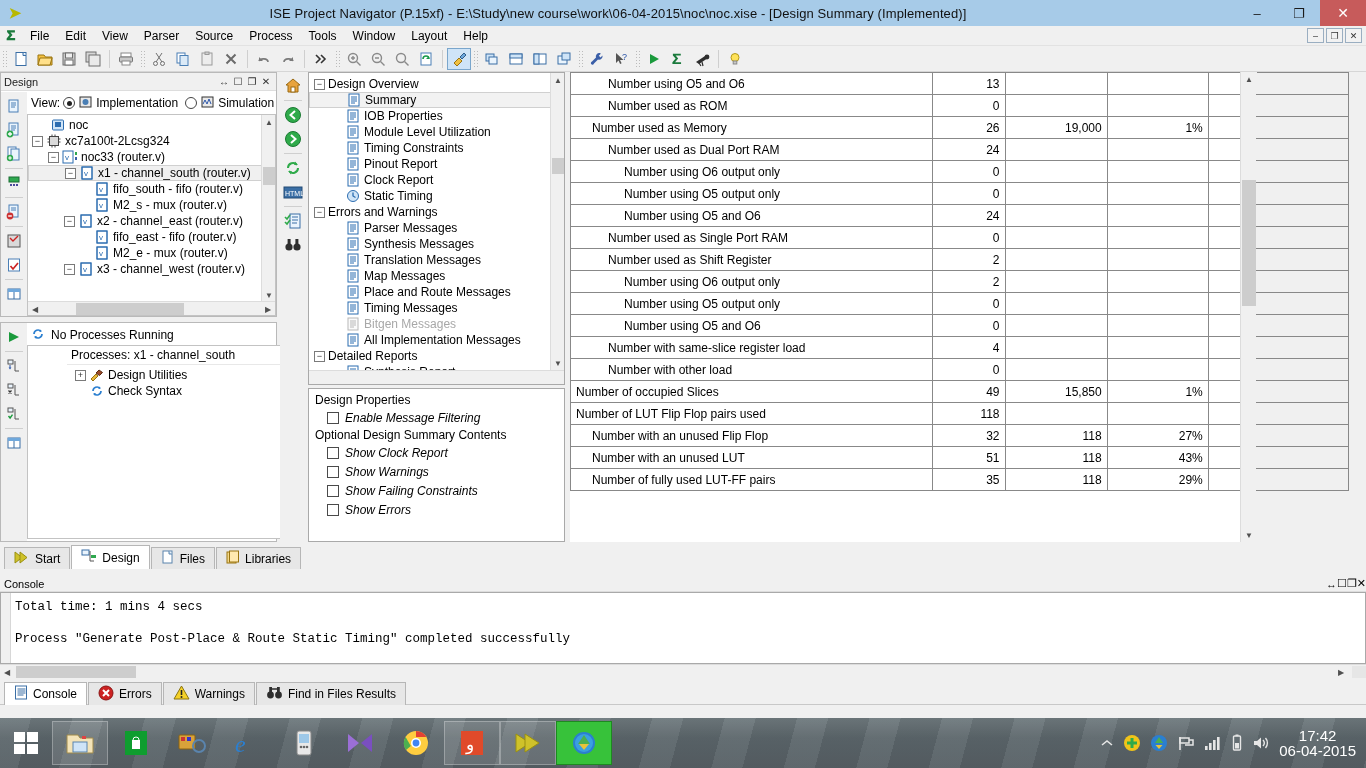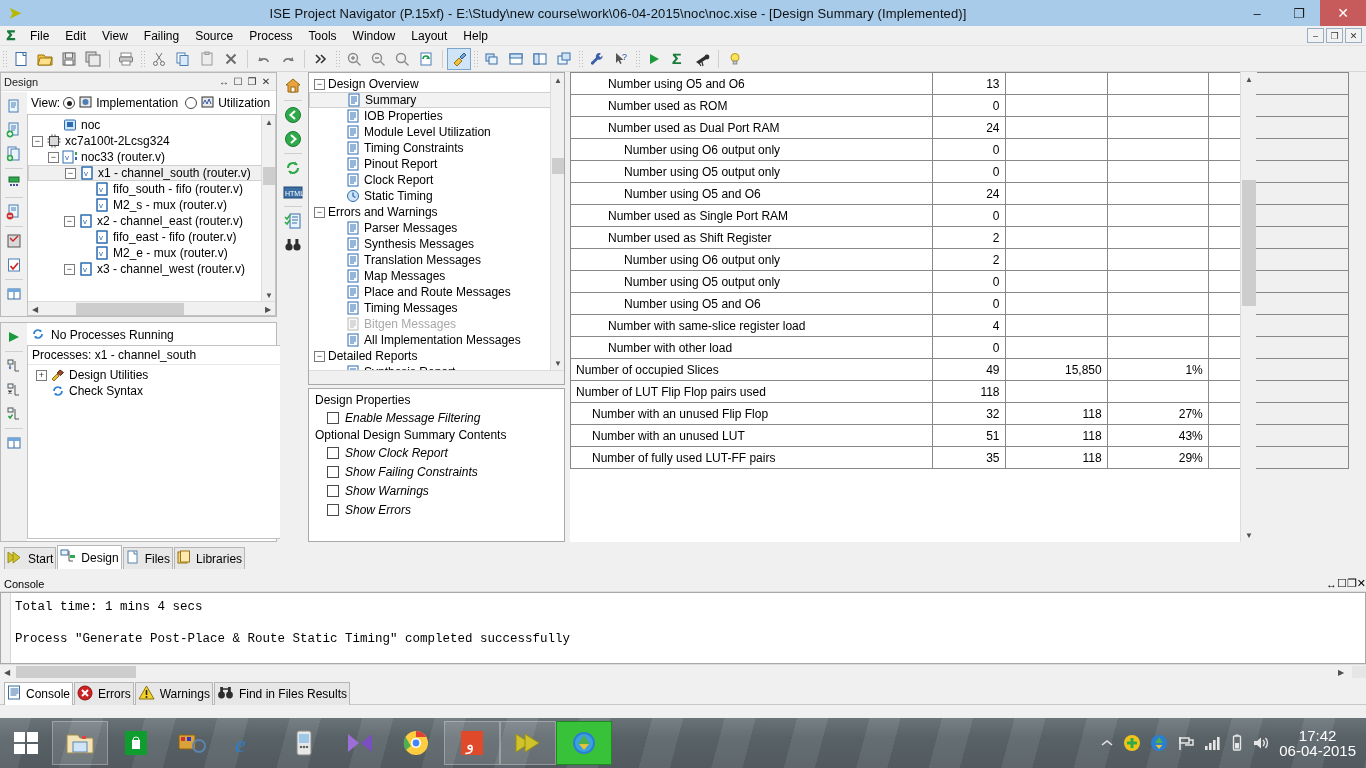--- a/index.html
+++ b/index.html
@@ -82,21 +82,21 @@
   .tree { font-size: 12px; color: #000; }
   .trow { height: 16px; display: flex; align-items: center; white-space: nowrap; }
   .trow.sel { background: #f0f0f0; border: 1px solid #d0d0d0; }
   .exp { width: 11px; height: 11px; border: 1px solid #7a7a7a; background: #fff; font-size: 9px; line-height: 9px; text-align: center; color: #333; margin-right: 3px; flex: none;}
   .nub { width: 11px; flex: none; margin-right: 3px; }
   .ic { width: 15px; height: 14px; margin-right: 4px; flex: none; display:flex; align-items:center; justify-content:center;}
 
   
   #proc-panel { position: absolute; left: 0; top: 322px; width: 277px; height: 220px; background: #fff; border: 1px solid #b9b9b9; }
   .proc-top { position: absolute; left: 26px; top: 2px; width: 249px; height: 20px; display: flex; align-items: center; gap: 6px; font-size: 12px; padding-left: 4px; background:#fff;}
-  .proc-list { position: absolute; left: 26px; top: 22px; width: 273px; height: 194px; background: #fff; border: 1px solid #c3c3c3; }
+  .proc-list { position: absolute; left: 26px; top: 22px; width: 273px; height: 194px; background: #fff; border: 1px solid #c3c3c3; padding-left: 39px; }
   .proc-hdr { height: 19px; line-height: 19px; padding-left: 4px; font-size: 12px; border-bottom: 1px solid #e8e8e8; }
 
   
   .vsb { position: absolute; right: 0; top: 0; width: 14px; background: #f0f0f0; border-left: 1px solid #dcdcdc; }
   .vsb .arr { width: 14px; height: 14px; display:flex; align-items:center; justify-content:center; font-size: 8px; color: #505050; background:#f0f0f0;}
   .vsb .thumb { position: absolute; left: 1px; width: 12px; background: #cdcdcd; }
   .hsb { position: absolute; left: 0; bottom: 0; height: 14px; background: #f0f0f0; border-top: 1px solid #dcdcdc; }
   .hsb .arr { position:absolute; top:0; width: 14px; height: 14px; display:flex; align-items:center; justify-content:center; font-size: 8px; color: #505050;}
   .hsb .thumb { position: absolute; top: 1px; height: 12px; background: #cdcdcd; }
 
@@ -113,21 +113,21 @@
   #main-panel { position: absolute; left: 570px; top: 72px; width: 686px; height: 470px; background: #fff; }
   #tbl-wrap { position: absolute; left: 0; top: 0; width: 779px; height: 470px; overflow: hidden; }
   table.rep { border-collapse: collapse; width: 779px; table-layout: fixed; font-size: 12px; }
   table.rep td { border: 1px solid #888; height: 22px; padding: 0 5px; color: #000; }
   table.rep td.name { text-align: left; }
   table.rep td.num { text-align: right; }
   .c0 { width: 362px; } .c1 { width: 72px; } .c2 { width: 102px; } .c3 { width: 101px; } .c4 { width: 140px; }
 
   
   #tabrow { position: absolute; left: 0; top: 543px; width: 1366px; height: 24px; background: #f0f0f0; }
-  .tab { height: 22px; display: inline-flex; align-items: center; gap: 5px; padding: 0 2px; font-size: 12px;
+  .tab { height: 22px; display: inline-flex; align-items: center; gap: 5px; padding: 0 9px; font-size: 12px;
          border: 1px solid #b6b6b6; border-bottom: none; background: #e7e7e7; margin-right: 1px; }
   .tab.active { background: #fff; }
 
   
   #console-hdr { position: absolute; left: 0; top: 576px; width: 1366px; height: 16px; background: #f0f0f0;
                  display: flex; align-items: center; font-size: 11px; padding-left: 4px; border-bottom: 1px solid #ddd; }
   #console-body { position: absolute; left: 0; top: 592px; width: 1366px; height: 72px; background: #fff;
                   border: 1px solid #a9a9a9; font-family: "Liberation Mono", monospace; font-size: 12.5px;
                   padding: 6px 0 0 14px; line-height: 16px; }
   #console-gutter { position: absolute; left: 0; top: 0; width: 10px; height: 70px; background: #f0f0f0; border-right: 1px solid #d7d7d7; }
@@ -159,21 +159,21 @@
       <span class="wbtn">❐</span>
       <span class="wbtn close">✕</span>
     </span>
   </div>
 
   <div class="menubar">
     <span class="sigma">𝚺</span>
     <span class="menu-item">File</span>
     <span class="menu-item">Edit</span>
     <span class="menu-item">View</span>
-    <span class="menu-item">Failing</span>
+    <span class="menu-item">Parser</span>
     <span class="menu-item">Source</span>
     <span class="menu-item">Process</span>
     <span class="menu-item">Tools</span>
     <span class="menu-item">Window</span>
     <span class="menu-item">Layout</span>
     <span class="menu-item">Help</span>
     <span class="mdi-btns">
       <span class="mdi-btn">–</span>
       <span class="mdi-btn">❐</span>
       <span class="mdi-btn">✕</span>
@@ -433,26 +433,26 @@
       <span><svg width="15" height="14">
             <rect x="2" y="2" width="11" height="10" fill="#e9e9e9" stroke="#333"></rect>
             <circle cx="7.5" cy="7" r="3" fill="#4a7fb5"></circle>
           </svg></span>
       <span>Implementation</span>
       <span class="radio" style="margin-left:4px"></span>
       <span><svg width="15" height="14">
             <rect x="2" y="2" width="11" height="10" fill="#e9e9e9" stroke="#333"></rect>
             <path d="M3 9l2-4 2 4 2-5 2 5" stroke="#2b55a8" fill="none"></path>
           </svg></span>
-      <span>Utilization</span>
+      <span>Simulation</span>
     </div>
 
     <div id="hier-area">
       <div class="tree" id="hier-tree" style="padding-top:2px">
-          <div class="trow" style="padding-left: 20px;">
+          <div class="trow" style="padding-left: 8px;">
             <span class="nub"></span>
             <span class="ic">
               <svg width="14" height="14">
                 <rect x="1.5" y="2" width="11" height="10" rx="1" fill="#cfe4f7" stroke="#2b6cb0"></rect>
                 <rect x="4" y="4" width="6" height="5" fill="#2b6cb0"></rect>
               </svg>
             </span>
             <span>noc</span>
           </div>
           <div class="trow" style="padding-left: 4px;">
@@ -904,25 +904,25 @@
         <span>Enable Message Filtering</span>
       </div>
       <div class="dp-title">Optional Design Summary Contents</div>
       <div id="dp-options">
           <div class="dp-row">
             <span class="cbx"></span>
             <span>Show Clock Report</span>
           </div>
           <div class="dp-row">
             <span class="cbx"></span>
-            <span>Show Failing Constraints</span>
+            <span>Show Warnings</span>
           </div>
           <div class="dp-row">
             <span class="cbx"></span>
-            <span>Show Warnings</span>
+            <span>Show Failing Constraints</span>
           </div>
           <div class="dp-row">
             <span class="cbx"></span>
             <span>Show Errors</span>
           </div>
         </div>
     </div>
   </div>
 
   <div id="main-panel">
@@ -941,20 +941,27 @@
               <td class="num">13</td>
               <td class="num"></td>
               <td class="num"></td>
               <td class="name"></td>
             </tr>
             <tr>
               <td class="name" style="padding-left:37px">Number used as ROM</td>
               <td class="num">0</td>
               <td class="num"></td>
               <td class="num"></td>
+              <td class="name"></td>
+            </tr>
+            <tr>
+              <td class="name" style="padding-left:21px">Number used as Memory</td>
+              <td class="num">26</td>
+              <td class="num">19,000</td>
+              <td class="num">1%</td>
               <td class="name"></td>
             </tr>
             <tr>
               <td class="name" style="padding-left:37px">Number used as Dual Port RAM</td>
               <td class="num">24</td>
               <td class="num"></td>
               <td class="num"></td>
               <td class="name"></td>
             </tr>
             <tr>

